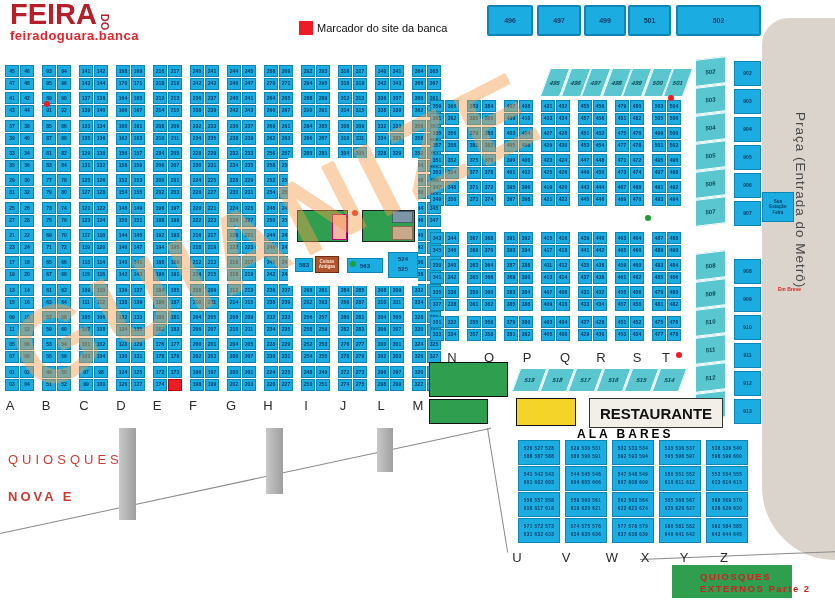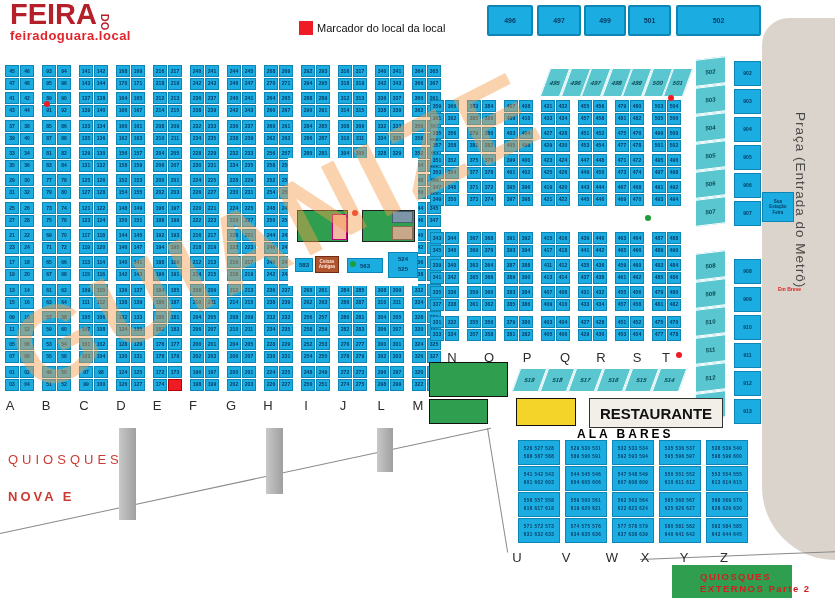--- a/index.html
+++ b/index.html
@@ -73,25 +73,25 @@
   #parte2-text{position:absolute;left:700px;top:571px;color:#cc2222;font-size:9.5px;font-weight:bold;
                letter-spacing:1.5px;line-height:1.3;z-index:7;}
 </style>
 </head>
 <body>
 
 <div id="map">
 
   <div id="logo">
     <div><span class="big">FEIRA</span><span class="do">DO</span></div>
-    <div class="site">feiradoguara.local</div>
+    <div class="site">feiradoguara.banca</div>
   </div>
 
   <div id="legend-sq"></div>
-  <div id="legend-label">Marcador do local da local</div>
+  <div id="legend-label">Marcador do site da banca</div>
 
   <div id="metro"></div>
   <div id="metro-text">Praça (Entrada do Metrô)</div>
   <div id="em-breve">Em Breve</div>
   <div id="estacao">
     <span>Sua</span>
     <span>Estação</span>
     <span>Feira</span>
   </div>
 

